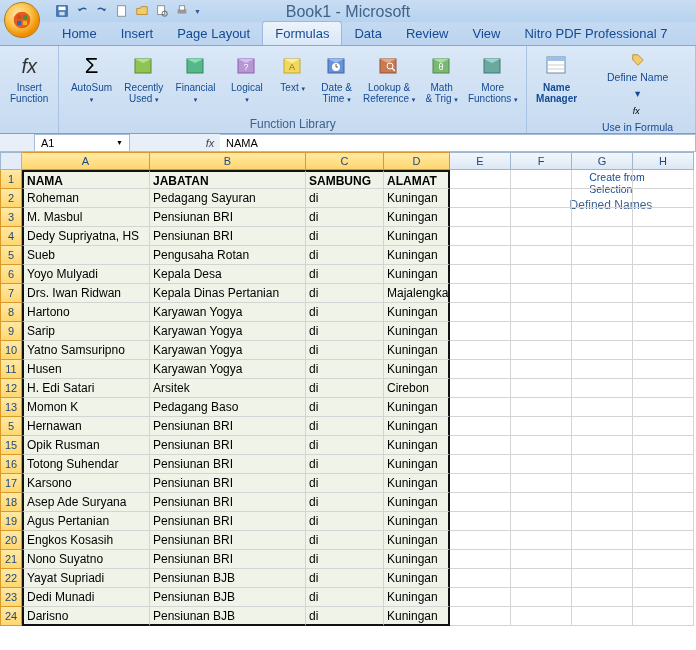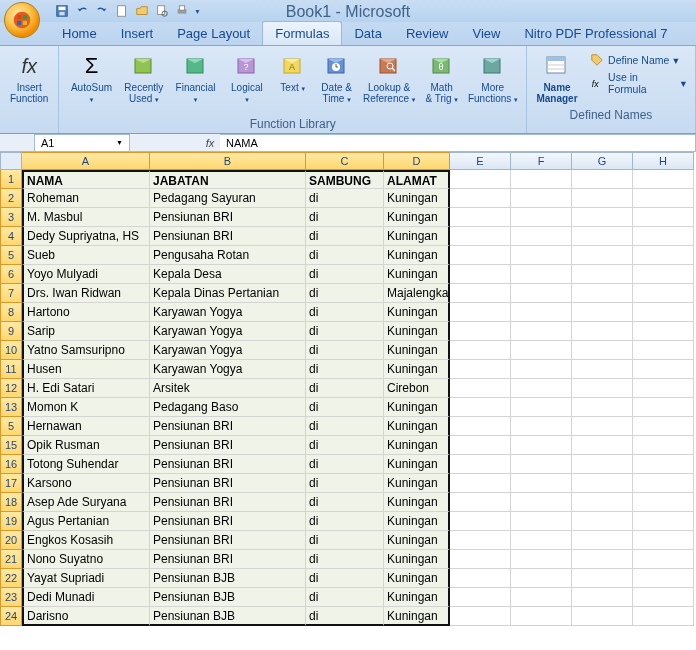--- a/index.html
+++ b/index.html
@@ -136,20 +136,21 @@
   padding-top: 2px;
 }
 .defined-names-list .item {
   display: flex;
   align-items: center;
   gap: 4px;
   font-size: 10.5px;
   color: #154a93;
   padding: 1px 3px;
   cursor: pointer;
+  flex-direction: column;
 }
 .mini-svg { width: 14px; height: 14px; flex-shrink: 0; }
 
 
 .fbar {
   display: flex;
   height: 18px;
   background: #e9eff8;
   border-bottom: 1px solid #a5bbd9;
   align-items: center;
@@ -431,20 +432,28 @@
           <span>Define Name</span> 
             <span class="arrow">▾</span>
         </div>
         <div class="item">
           <svg class="mini-svg" viewBox="0 0 16 16">
               <text x="2" y="12" font-size="10" font-style="italic">fx</text>
             </svg>
           <span>Use in Formula</span> 
             <span class="arrow">▾</span>
         </div>
+        <div class="item">
+          <svg class="mini-svg" viewBox="0 0 16 16">
+              <rect x="2" y="2" width="12" height="12" fill="#fff" stroke="#6a8aaa"></rect>
+              <line x1="2" y1="6" x2="14" y2="6" stroke="#6a8aaa"></line>
+              <line x1="6" y1="2" x2="6" y2="14" stroke="#6a8aaa"></line>
+            </svg>
+          <span>Create from Selection</span>
+        </div>
       </div>
     </div>
     <div class="ribbon-group-label">Defined Names</div>
   </div>
 </div>
 
 <div class="fbar">
   <div class="namebox">
     <span>A1</span>
     <span style="font-size:7px;">▼</span>

